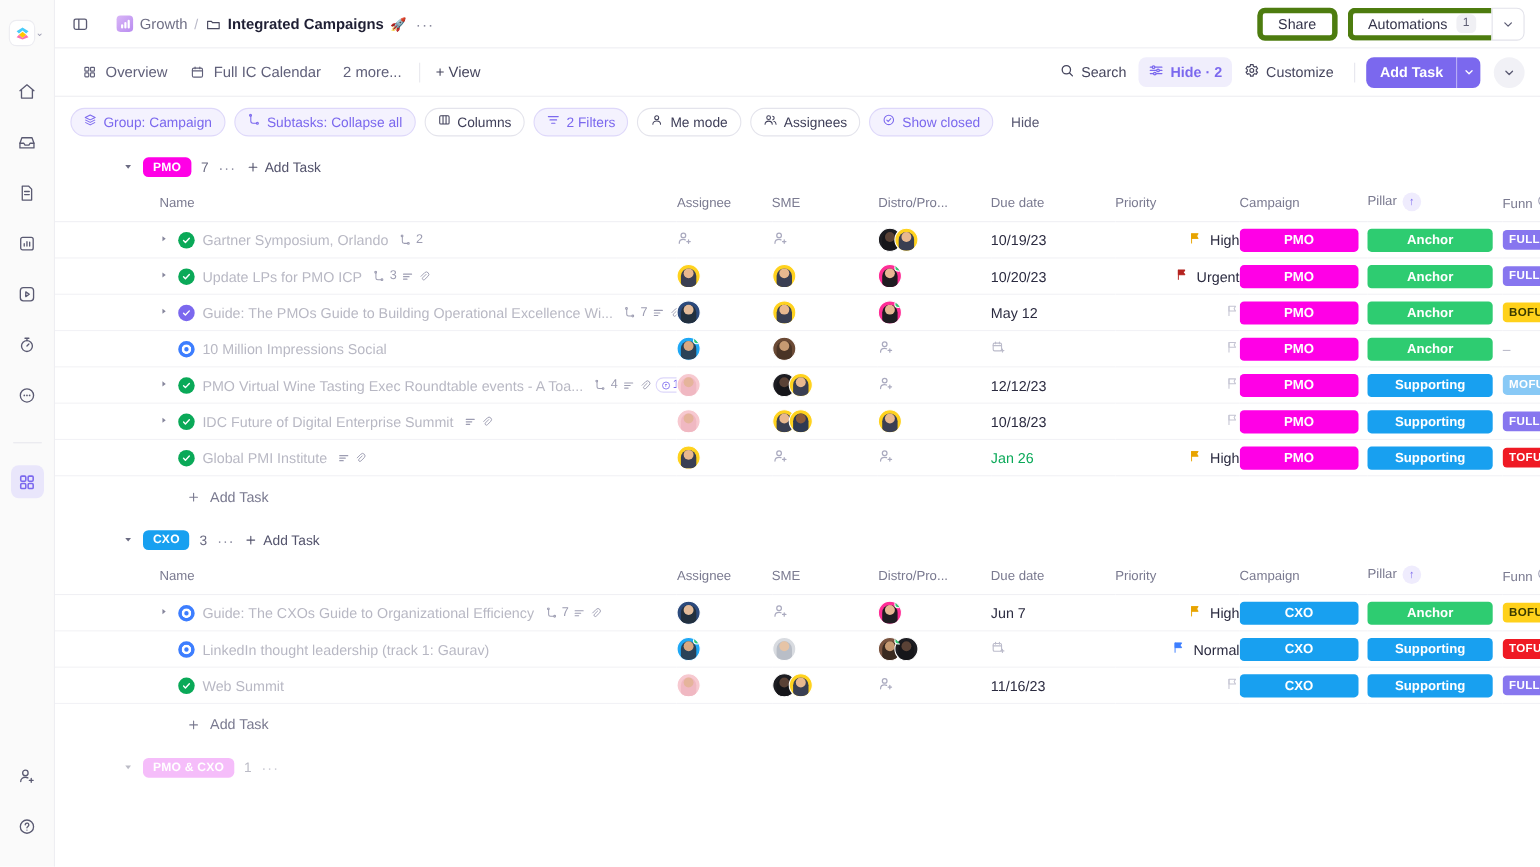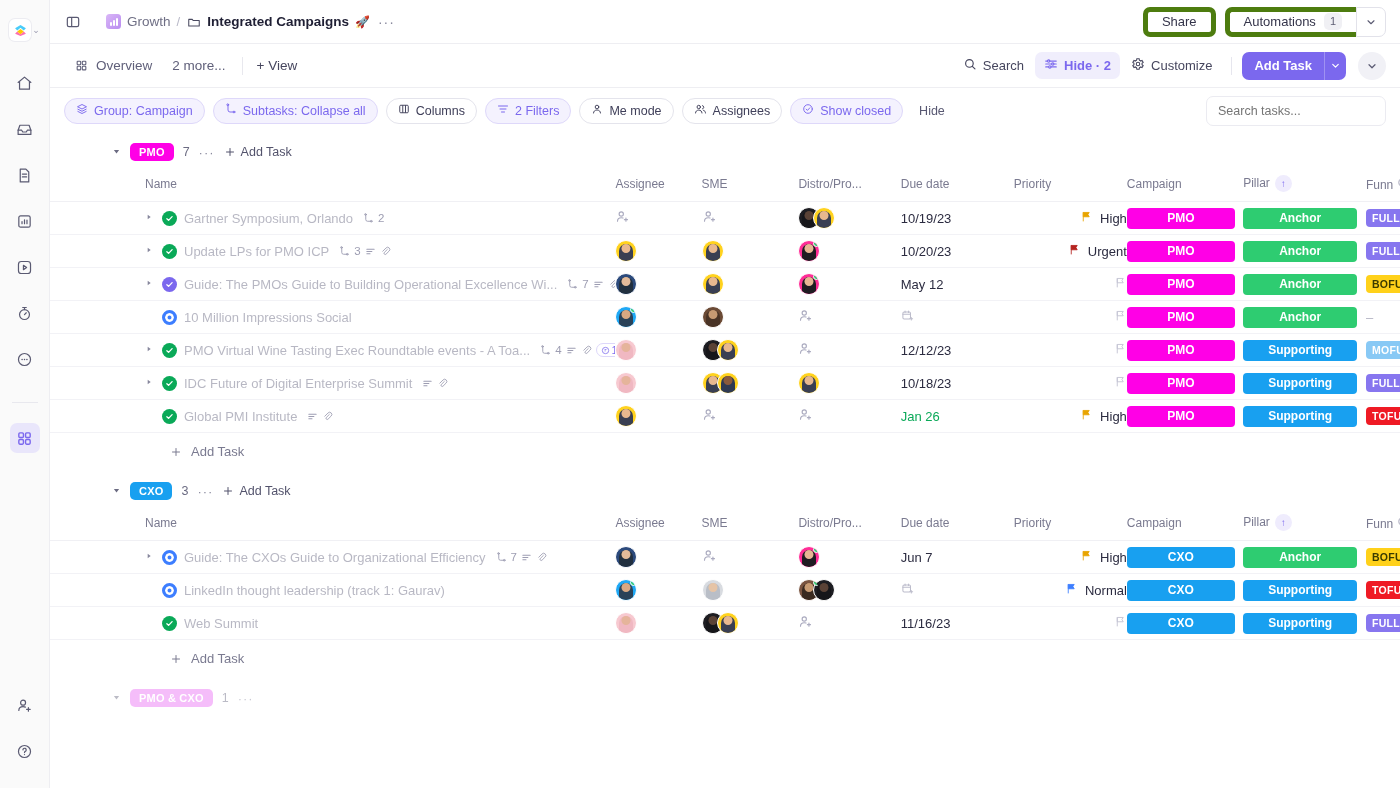--- a/index.html
+++ b/index.html
@@ -370,20 +370,29 @@
       <div class="tab">
         <span class="sq-icon">
           <svg width="13" height="13" viewBox="0 0 24 24" fill="none" stroke="currentColor" stroke-width="2">
               <rect x="4" y="4" width="6.5" height="6.5" rx="1.3"></rect>
               <rect x="13.5" y="4" width="6.5" height="6.5" rx="1.3"></rect>
               <rect x="4" y="13.5" width="6.5" height="6.5" rx="1.3"></rect>
               <rect x="13.5" y="13.5" width="6.5" height="6.5" rx="1.3"></rect>
             </svg>
         </span>
         <span>Overview</span>
+      </div>
+      <div class="tab">
+        <span class="sq-icon">
+          <svg width="13" height="13" viewBox="0 0 24 24" fill="none" stroke="currentColor" stroke-width="1.9" stroke-linecap="round">
+              <rect x="3.5" y="5.5" width="17" height="15" rx="2.5"></rect>
+              <path d="M3.5 10h17M8 3.5v3M16 3.5v3"></path>
+            </svg>
+        </span>
+        <span>Full IC Calendar</span>
       </div>
       <div class="tab-more">2 more...</div>
       <div class="tab-sep"></div>
       <div class="tab-add">+ View</div>
 
       <div class="tabbar-right">
         <div class="tbr-item">
           <span>
             <svg width="14" height="14" viewBox="0 0 24 24" fill="none" stroke="currentColor" stroke-width="2" stroke-linecap="round">
                 <circle cx="11" cy="11" r="6.5"></circle>
@@ -489,21 +498,20 @@
       <div class="chip accent">
         <span>
           <svg width="12" height="12" viewBox="0 0 24 24" fill="none" stroke="currentColor" stroke-width="1.9" stroke-linecap="round">
               <circle cx="12" cy="12" r="8.6"></circle>
               <path d="M8.3 12.2l2.6 2.6 4.8-5.2"></path>
             </svg>
         </span>
         <span>Show closed</span>
       </div>
       <div class="chip-plain">Hide</div>
-      <input class="search-tasks" placeholder="Search tasks..." style="">
     </div>
 
     <div class="board" id="board">
         <div class="group">
           <div class="group-head">
             <span class="caret-down"><svg width="9" height="9" viewBox="0 0 24 24" fill="currentColor">
                 <path d="M5 8h14l-7 9z"></path>
               </svg></span>
             <span class="grp-badge" style="background:#ff00e6">PMO</span>
             <span class="grp-count">7</span>

